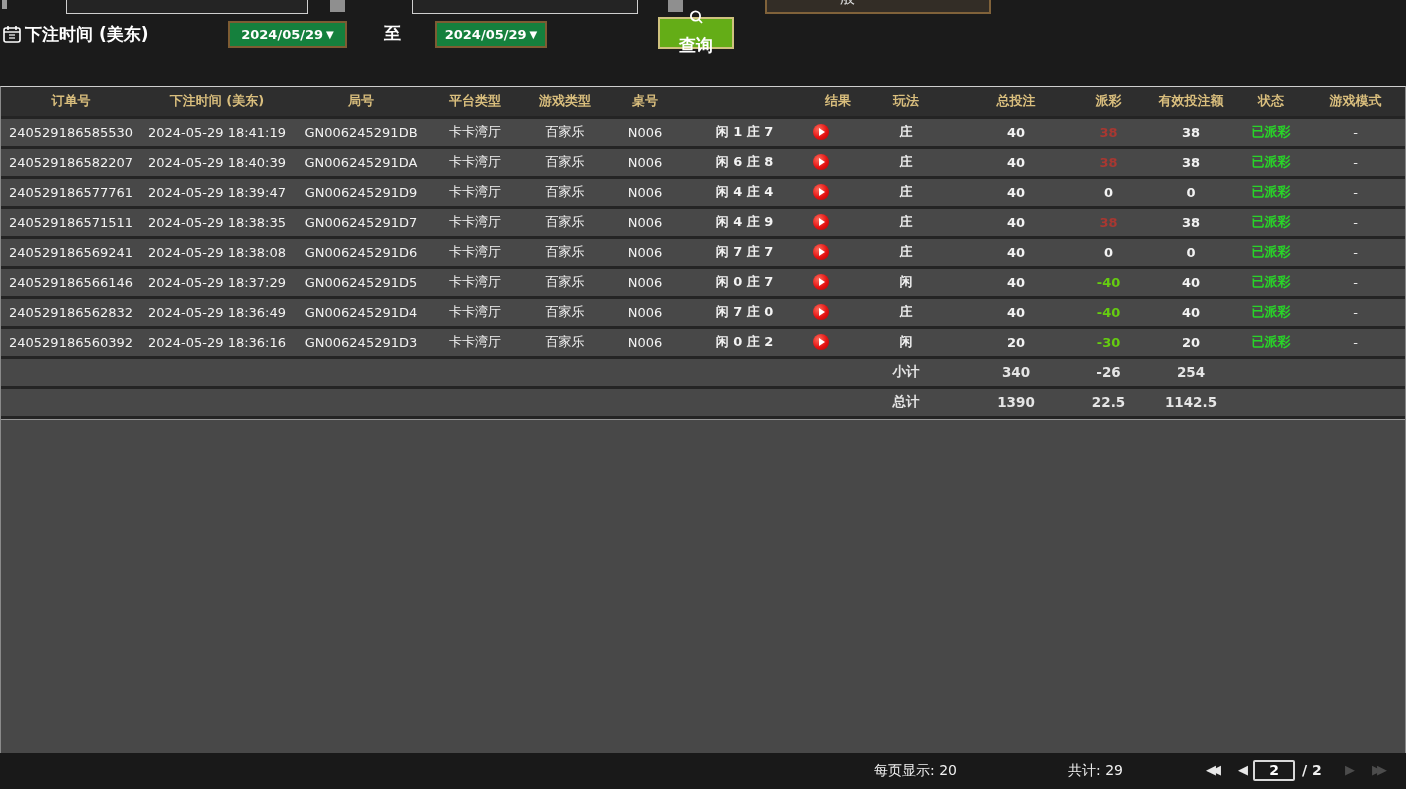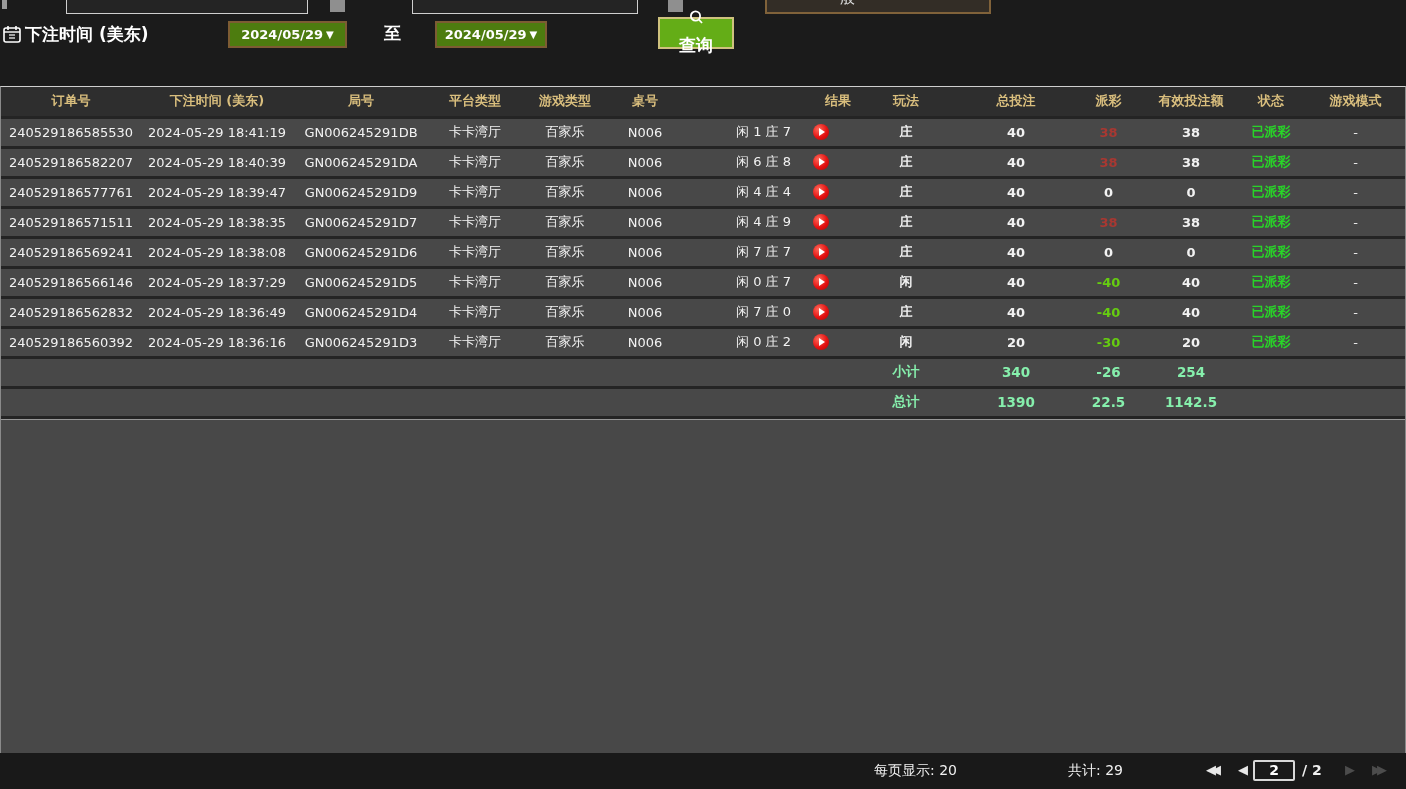--- a/index.html
+++ b/index.html
@@ -20,21 +20,21 @@
   .cut-sq { position:absolute; top:0; width:15px; height:12px; background:#8f8f8f; }
   .cut-sq.one { left:330px; } .cut-sq.two { left:668px; }
   .cut-dropdown { position:absolute; left:765px; top:-18px; width:226px; height:32px;
     background:#332d26; border:2px solid #80623a; overflow:hidden; }
   .cut-dropdown span { position:absolute; top:5px; left:58px; font-size:15px; color:#dcdcdc; }
   .cut-mark { position:absolute; left:2px; top:0; width:5px; height:9px; background:#9a9a9a; }
 
   .cal-icon { position:absolute; left:3px; top:25px; }
   .filter-label { position:absolute; left:25px; top:23px; font-size:17px; font-weight:bold; color:#ffffff; }
 
-  .date-btn { position:absolute; top:21px; height:27px; background:#4d7c0f; border:2px solid #7d5c33;
+  .date-btn { position:absolute; top:21px; height:27px; background:#15803d; border:2px solid #7d5c33;
     color:#fff; font-weight:bold; font-size:13px; display:flex; align-items:center;
     justify-content:center; gap:3px; cursor:pointer; }
   .date-from { left:228px; width:119px; }
   .date-to   { left:435px; width:112px; }
   .dd-arrow  { font-size:10px; color:#fff; }
 
   .to-label { position:absolute; left:384px; top:22px; font-size:17px; font-weight:bold; color:#fff; }
 
   .query-btn { position:absolute; left:658px; top:17px; width:76px; height:32px;
     background:#64ad17; border:2px solid #cfc27e; color:#fff; font-weight:bold; font-size:17px;
@@ -46,29 +46,29 @@
     border-left:1px solid #8a8a8a; border-right:1px solid #8a8a8a;margin-top:24px; }
 
   table { width:1404px; border-collapse:collapse; table-layout:fixed; }
   thead th { height:30px; background:#2e2e2e; color:#d9be7d; font-size:13px; font-weight:bold;
     text-align:center; border-bottom:3px solid #242424; white-space:nowrap; }
   thead th.h-result { text-align:right; padding-left:28px; }
 
   tbody td { height:30px; font-size:13px; color:#f2f2f2; text-align:center;
     border-bottom:3px solid #242424; white-space:nowrap; overflow:hidden; }
   .c-order  { text-align:left; padding-left:8px; }
-  .c-result { text-align:right; padding-left:17px; font-weight:normal; }
+  .c-result { text-align:center; padding-left:17px; font-weight:bold; }
   .bold { font-weight:bold; }
   .payout-pos  { color:#a83832; }
   .payout-neg  { color:#66cc11; }
   .payout-zero { color:#f2f2f2; }
   .status { color:#28d428; font-weight:bold; }
   .mode { color:#e6e6e6; }
 
-  .sum-row td { color:#86efac; font-weight:bold; font-size:13.5px; }
+  .sum-row td { color:#e5e5e5; font-weight:bold; font-size:13.5px; }
   .light-line { width:1404px; height:0; border-top:1px solid #979797; }
 
   .play-icon { display:inline-block; width:16px; height:16px; border-radius:50%;
     background:radial-gradient(circle at 35% 32%, #ff6a5a 0%, #e31212 55%, #b50000 100%);
     position:relative; vertical-align:middle; cursor:pointer; }
   .play-icon .tri { position:absolute; left:6px; top:4px; width:0; height:0;
     border-left:6px solid #ffffff; border-top:4px solid transparent; border-bottom:4px solid transparent; }
 
   
   .bottombar { position:absolute; left:0; top:753px; width:1406px; height:36px; background:#191919; }

